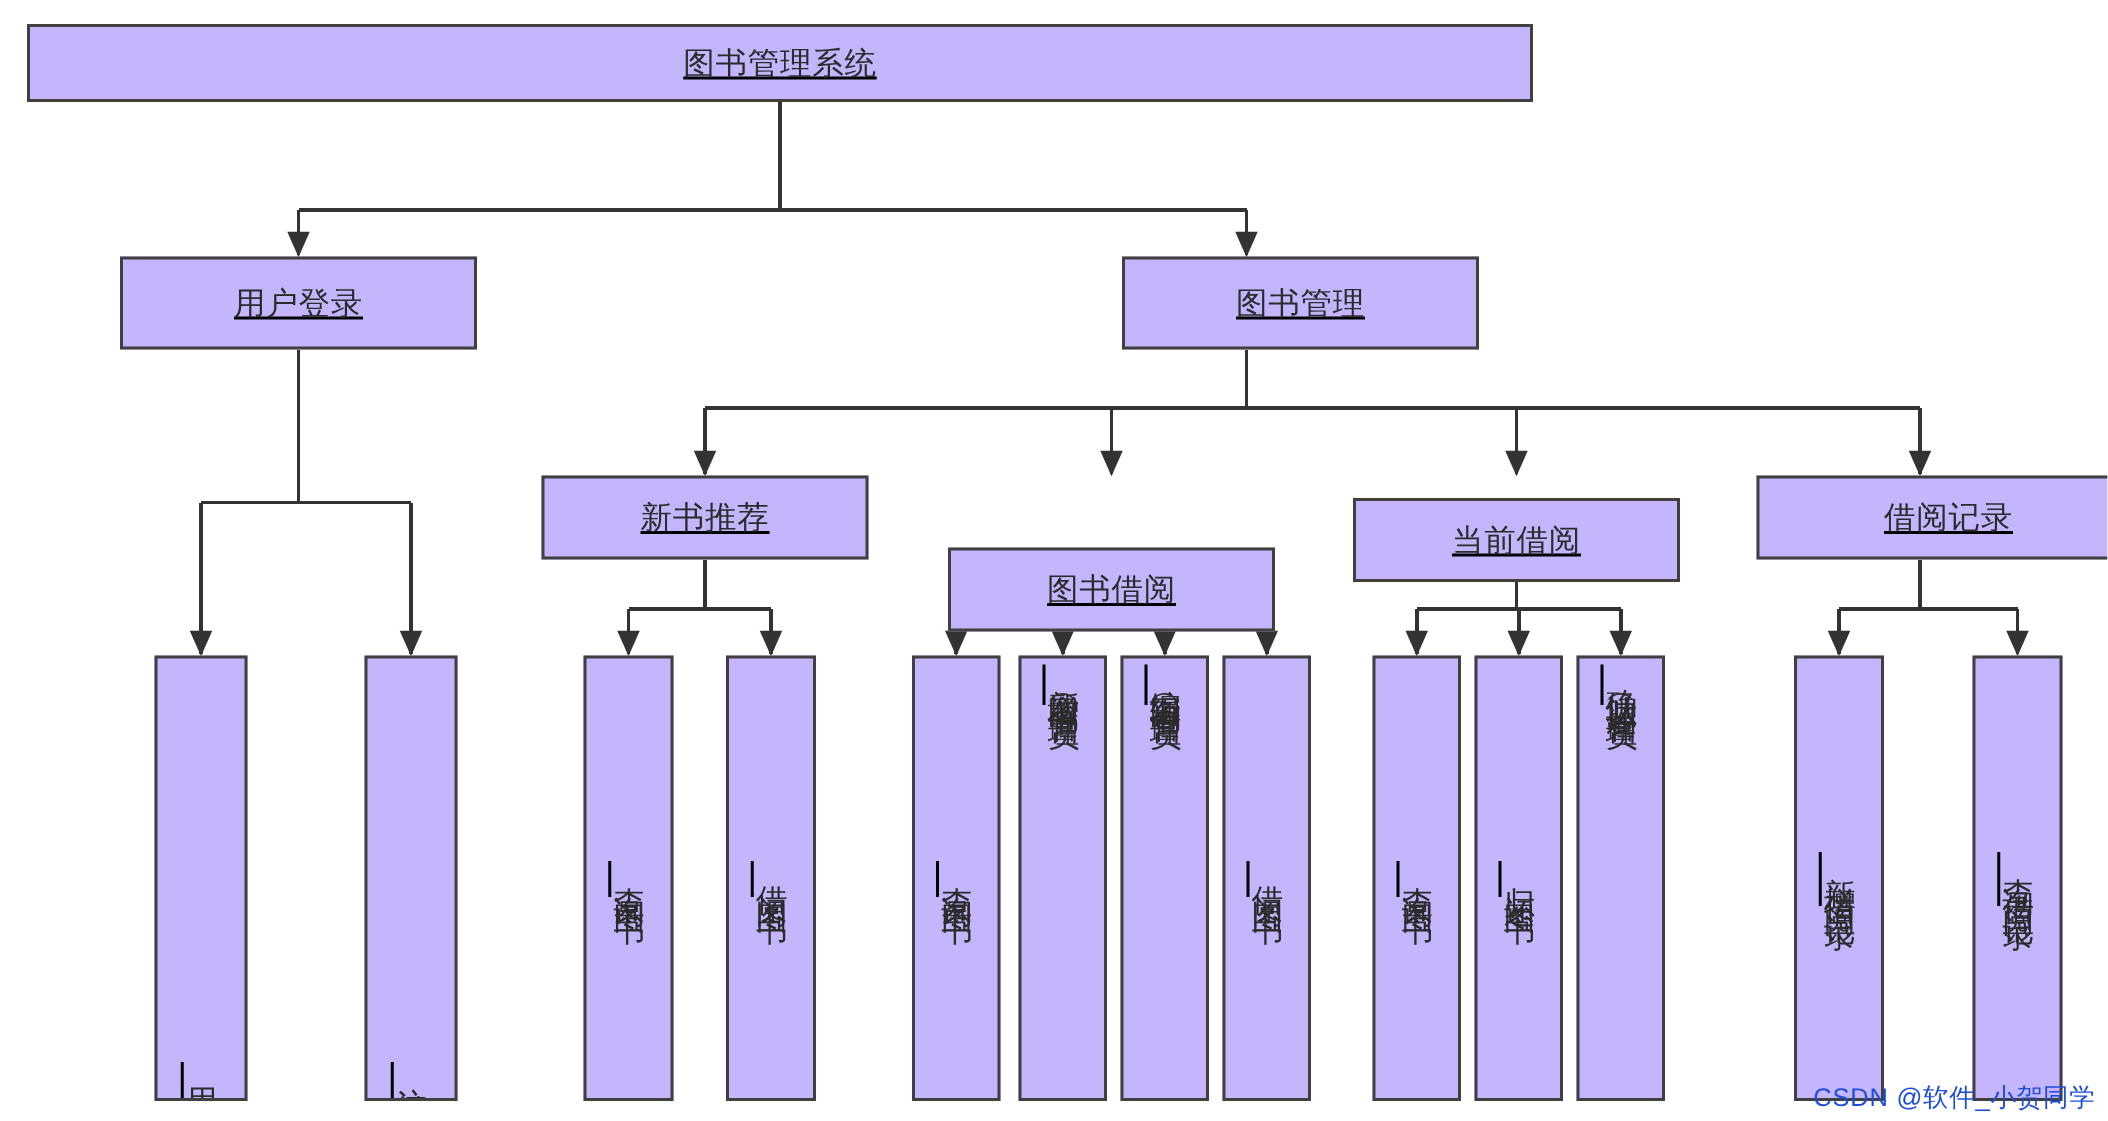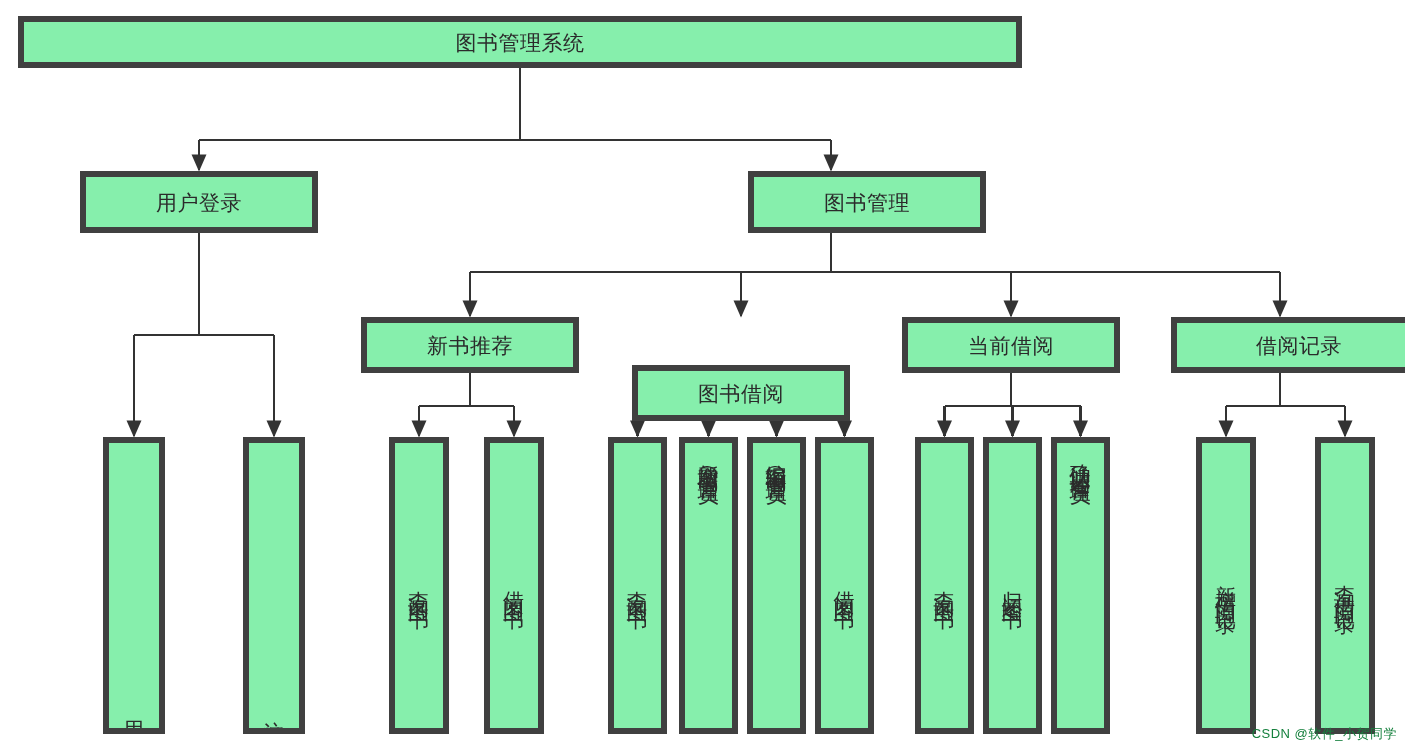--- a/index.html
+++ b/index.html
@@ -20,26 +20,27 @@
   #edges {
     position: absolute;
     left: 0;
     top: 0;
     width: 1405px;
     height: 747px;
   }
   .node {
     position: absolute;
     box-sizing: border-box;
-    background: #86efac;
-    border: 6px solid #404040;
+    background: #c4b5fd;
+    border: 2px solid #404040;
     display: flex;
     align-items: center;
     justify-content: center;
     overflow: hidden;
+    text-decoration: underline;
   }
   .node .label {
     color: #2b2b2b;
     line-height: 1.0;
     white-space: nowrap;
   }
   
   .node.horiz .label {
     font-size: 21px;
     letter-spacing: 0.5px;
@@ -68,22 +69,22 @@
     align-items: stretch;
   }
   .node.vert.fill .label {
     letter-spacing: 3px;
     padding-top: 4px;
   }
   #watermark {
     position: absolute;
     right: 8px;
     bottom: 4px;
-    font-size: 13px;
-    color: #15803d;
+    font-size: 17px;
+    color: #1d4ed8;
     white-space: nowrap;
     letter-spacing: 0.5px;
   }
 </style>
 </head>
 <body>
 
 <div id="canvas">
   <svg id="edges" viewBox="0 0 1405 747" preserveAspectRatio="none" aria-hidden="true">
       <line x1="520" y1="68" x2="520" y2="140" stroke="#333333" stroke-width="2.4" shape-rendering="crispEdges"></line>
@@ -172,21 +173,21 @@
       </div>
       <div class="node vert fill" style="left: 679px; top: 437px; width: 59px; height: 297px;">
         <span class="label">新增图书（管理员）</span>
       </div>
       <div class="node vert fill" style="left: 747px; top: 437px; width: 59px; height: 297px;">
         <span class="label">编辑图书（管理员）</span>
       </div>
       <div class="node vert mid" style="left: 815px; top: 437px; width: 59px; height: 297px;">
         <span class="label">借阅图书</span>
       </div>
-      <div class="node horiz" style="left: 902px; top: 317px; width: 218px; height: 56px;">
+      <div class="node horiz" style="left: 902px; top: 332px; width: 218px; height: 56px;">
         <span class="label">当前借阅</span>
       </div>
       <div class="node vert mid" style="left: 915px; top: 437px; width: 59px; height: 297px;">
         <span class="label">查询图书</span>
       </div>
       <div class="node vert mid" style="left: 983px; top: 437px; width: 59px; height: 297px;">
         <span class="label">归还图书</span>
       </div>
       <div class="node vert fill" style="left: 1051px; top: 437px; width: 59px; height: 297px;">
         <span class="label">确认归还（管理员）</span>

